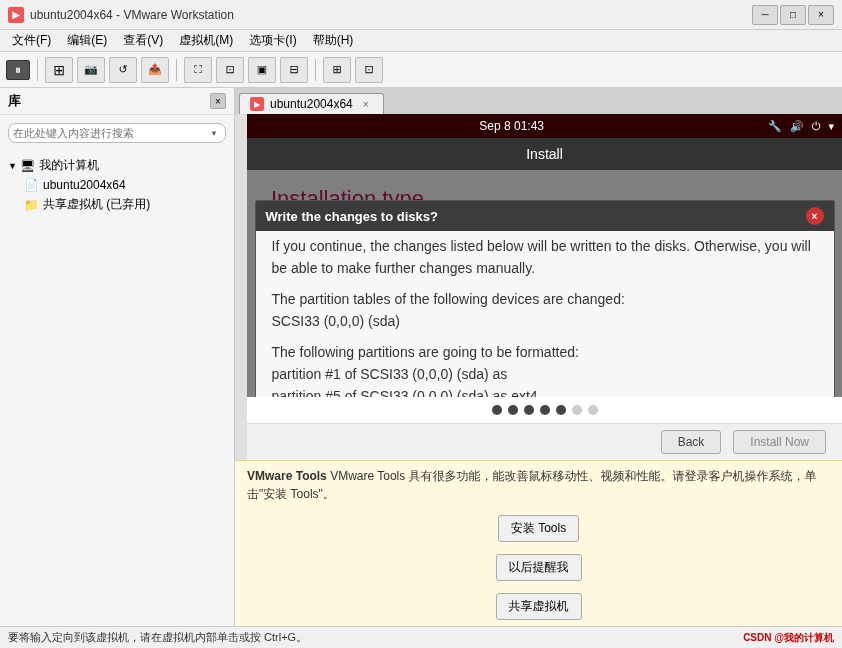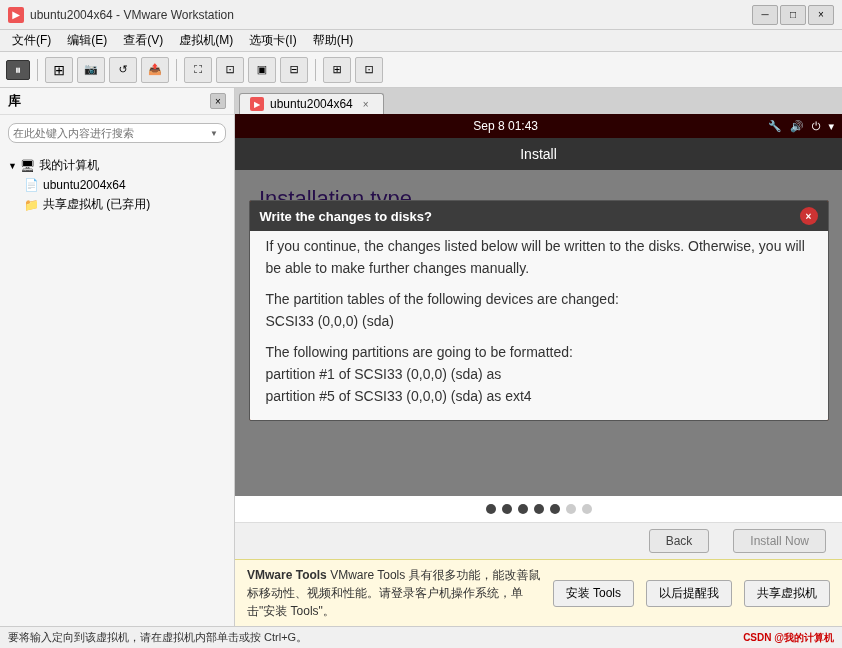--- a/index.html
+++ b/index.html
@@ -214,20 +214,21 @@
     }
 
     
     .vm-screen {
       flex: 1;
       background: #2c2c2c;
       display: flex;
       flex-direction: column;
       overflow: hidden;
       position: relative;
+      margin-left: 12px;
     }
 
     
     .ubuntu-topbar {
       background: #2c0000;
       height: 24px;
       display: flex;
       align-items: center;
       justify-content: space-between;
       padding: 0 8px;
@@ -254,21 +255,21 @@
     }
     .installer-body {
       flex: 1;
       padding: 16px 24px;
       position: relative;
       overflow: hidden;
     }
     .installation-type-title {
       font-size: 22px;
       font-weight: 300;
-      color: #4c1d95;
+      color: #be185d;
       margin-bottom: 12px;
     }
     .installation-desc {
       font-size: 12px;
       color: #444;
       margin-bottom: 16px;
     }
 
     
     .dialog-overlay {
@@ -374,20 +375,21 @@
 
     
     .vmware-tools-banner {
       background: #fff9e0;
       padding: 6px 12px;
       display: flex;
       align-items: center;
       gap: 12px;
       border-top: 1px solid #e0d880;
       font-size: 12px;
+      flex-direction: column;
     }
     .vmware-tools-text { flex: 1; color: #333; line-height: 1.5; }
     .vmware-tools-btn {
       padding: 4px 12px;
       font-size: 12px;
       border: 1px solid #aaa;
       border-radius: 3px;
       background: #f0f0f0;
       cursor: pointer;
       white-space: nowrap;
@@ -538,21 +540,21 @@
           <div class="nav-dot active"></div>
           <div class="nav-dot active"></div>
           <div class="nav-dot active"></div>
           <div class="nav-dot active"></div>
           <div class="nav-dot inactive"></div>
           <div class="nav-dot inactive"></div>
         </div>
 
         <div class="installer-bottom">
           <div></div>
-          <div style="display:flex;gap:24px;">
+          <div style="display:flex;gap:12px;">
             <button class="installer-nav-btn">Back</button>
             <button class="installer-nav-btn" style="color:#888;">Install Now</button>
           </div>
         </div>
       </div>
     </div>
 
     <div class="vmware-tools-banner">
       <div class="vmware-tools-text">
         <span><strong>VMware Tools</strong> <span>VMware Tools 具有很多功能，能改善鼠标移动性、视频和性能。请登录客户机操作系统，单击"安装 Tools"。</span></span>

